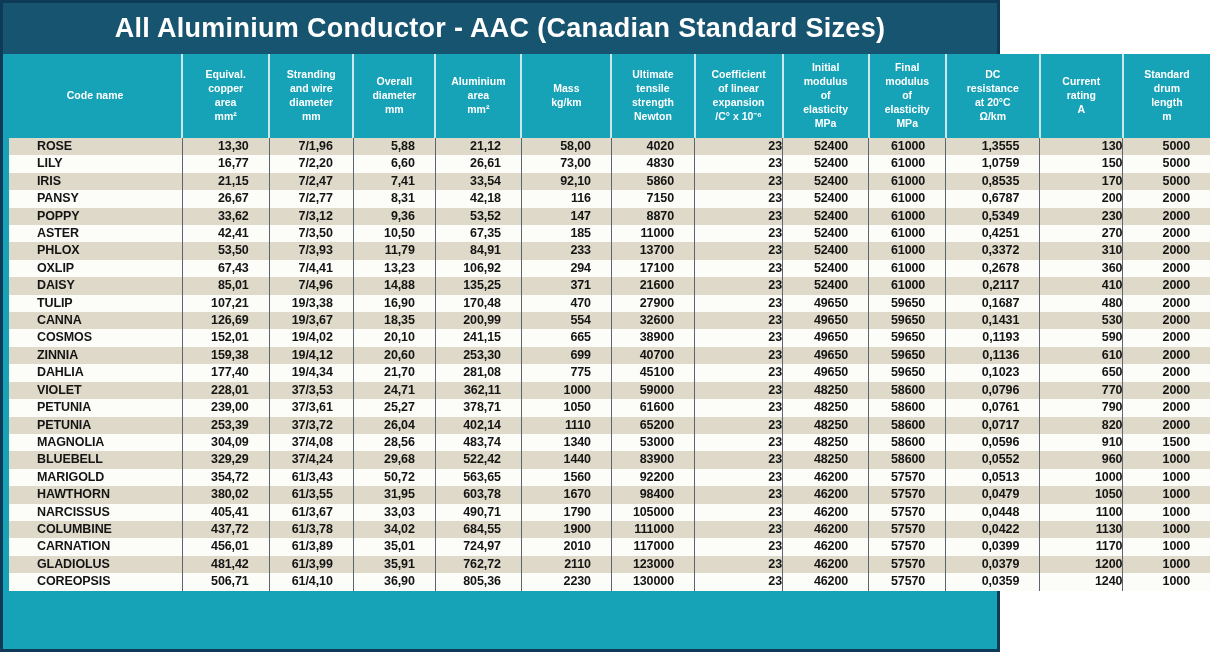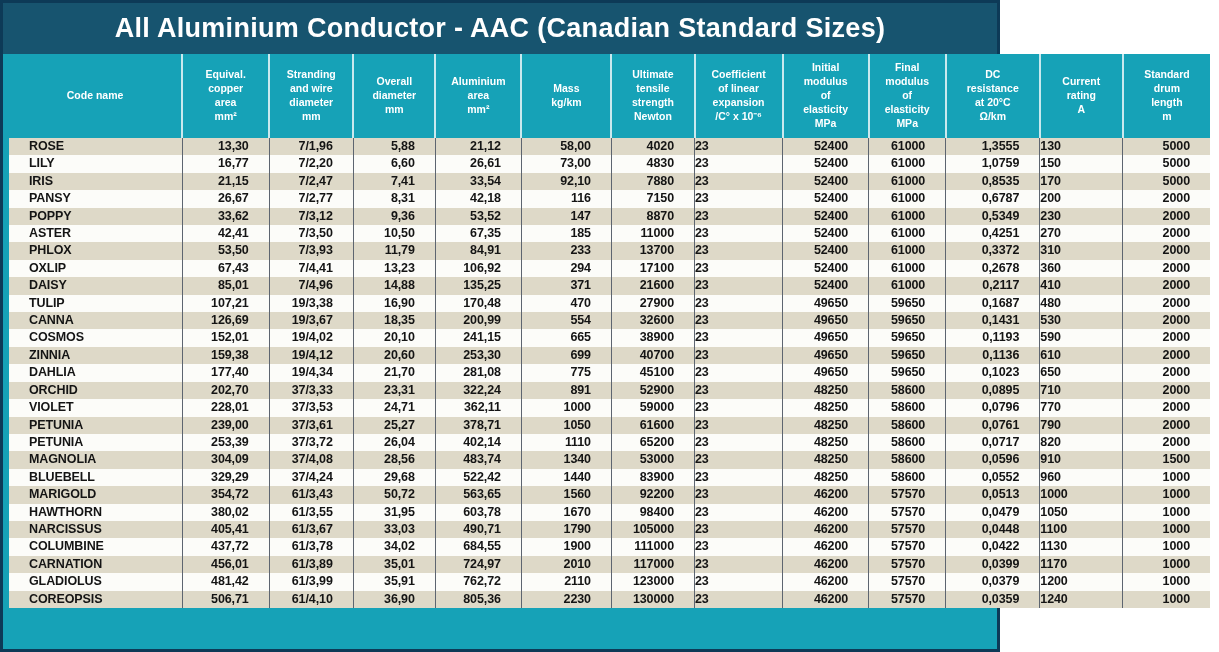--- a/index.html
+++ b/index.html
@@ -30,23 +30,23 @@
   thead th:first-child{border-left:none;text-align:center;}
   tbody td{
     height:17.4px;padding:0;line-height:17.4px;
     font-size:12.5px;font-weight:bold;color:var(--data-text);
     border-left:1px solid var(--cell-divider);
     white-space:nowrap;overflow:hidden;letter-spacing:-0.1px;
   }
   tbody td:first-child{border-left:none;}
   tbody tr:nth-child(odd){background:var(--row-beige);}
   tbody tr:nth-child(even){background:var(--row-white);}
-  td.al-left{text-align:left;padding-left:20px;}
+  td.al-left{text-align:left;padding-left:28px;}
   td.al-right{text-align:right;padding-right:20px;}
-  td.al-center{text-align:left;}
+  td.al-center{text-align:right;}
 </style>
 </head>
 <body>
 
 <div class="page">
   <div class="frame">
     <div class="title-band">
       <span class="title-text">All Aluminium Conductor - AAC (Canadian Standard Sizes)</span>
     </div>
     <div class="teal-wrap">
@@ -147,21 +147,21 @@
               <td class="al-center">150</td>
               <td class="al-right">5000</td>
             </tr>
             <tr>
               <td class="al-left">IRIS</td>
               <td class="al-right">21,15</td>
               <td class="al-right">7/2,47</td>
               <td class="al-right">7,41</td>
               <td class="al-right">33,54</td>
               <td class="al-right">92,10</td>
-              <td class="al-right">7880</td>
+              <td class="al-right">5860</td>
               <td class="al-center">23</td>
               <td class="al-right">52400</td>
               <td class="al-right">61000</td>
               <td class="al-right">0,8535</td>
               <td class="al-center">170</td>
               <td class="al-right">5000</td>
             </tr>
             <tr>
               <td class="al-left">PANSY</td>
               <td class="al-right">26,67</td>
@@ -321,35 +321,20 @@
               <td class="al-right">775</td>
               <td class="al-right">45100</td>
               <td class="al-center">23</td>
               <td class="al-right">49650</td>
               <td class="al-right">59650</td>
               <td class="al-right">0,1023</td>
               <td class="al-center">650</td>
               <td class="al-right">2000</td>
             </tr>
             <tr>
-              <td class="al-left">ORCHID</td>
-              <td class="al-right">202,70</td>
-              <td class="al-right">37/3,33</td>
-              <td class="al-right">23,31</td>
-              <td class="al-right">322,24</td>
-              <td class="al-right">891</td>
-              <td class="al-right">52900</td>
-              <td class="al-center">23</td>
-              <td class="al-right">48250</td>
-              <td class="al-right">58600</td>
-              <td class="al-right">0,0895</td>
-              <td class="al-center">710</td>
-              <td class="al-right">2000</td>
-            </tr>
-            <tr>
               <td class="al-left">VIOLET</td>
               <td class="al-right">228,01</td>
               <td class="al-right">37/3,53</td>
               <td class="al-right">24,71</td>
               <td class="al-right">362,11</td>
               <td class="al-right">1000</td>
               <td class="al-right">59000</td>
               <td class="al-center">23</td>
               <td class="al-right">48250</td>
               <td class="al-right">58600</td>

